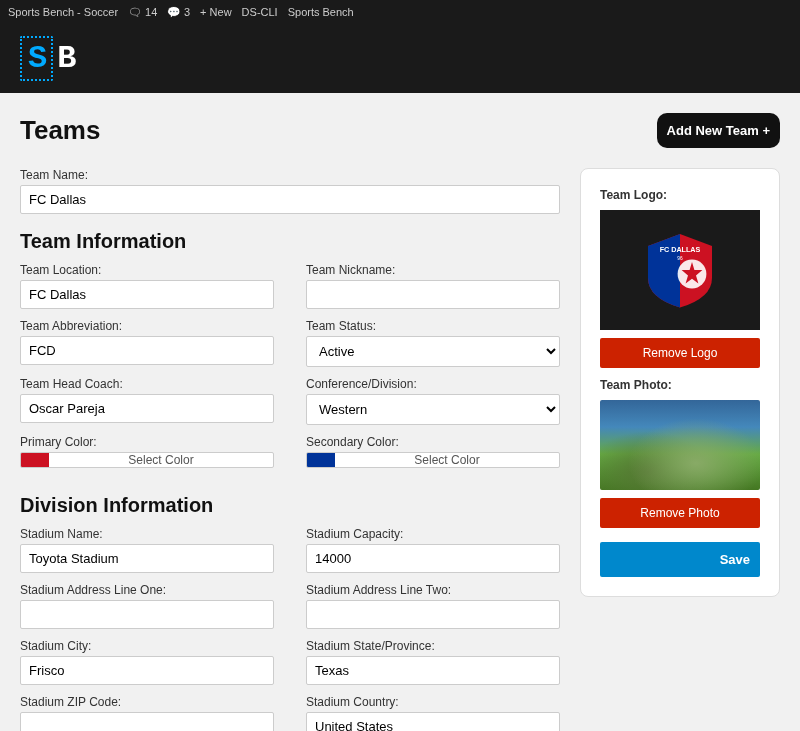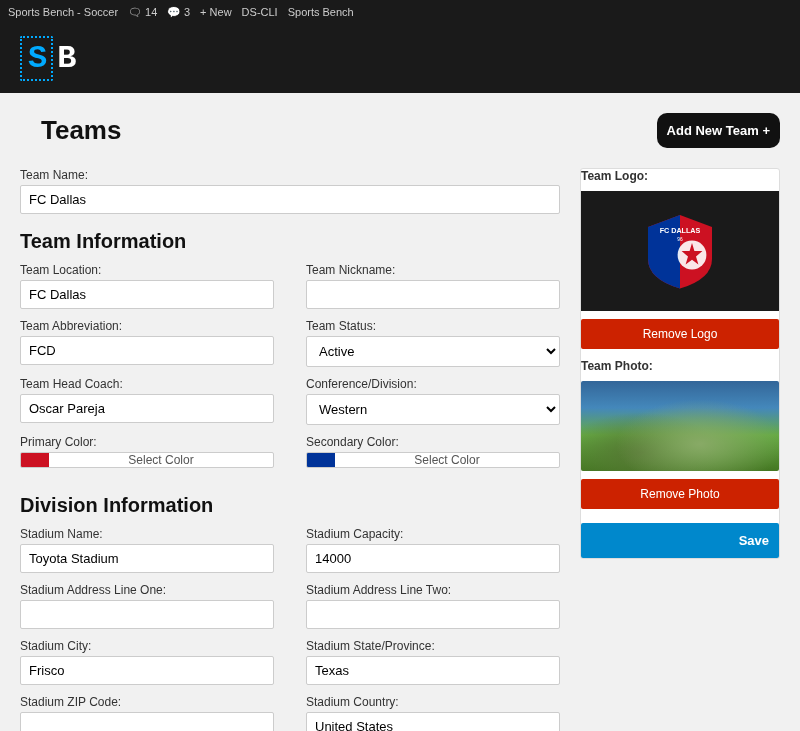--- a/index.html
+++ b/index.html
@@ -52,21 +52,20 @@
       max-width: 800px;
       margin: 0 auto;
       padding: 20px 20px;
     }
 
     .page-header {
       display: flex;
       justify-content: space-between;
       align-items: center;
       margin-bottom: 20px;
-      margin-left: 21px;
     }
 
     .page-title {
       font-size: 26px;
       font-weight: bold;
       color: #111;
     }
 
     .add-new-btn {
       background: #111;
@@ -148,22 +147,22 @@
       text-align: center;
       font-size: 12px;
       color: #555;
       cursor: pointer;
     }
 
     
     .sidebar-card {
       background: white;
       border: 1px solid #ddd;
-      border-radius: 3px;
-      padding: 0;
+      border-radius: 8px;
+      padding: 19px;
     }
     .sidebar-card-label {
       font-size: 12px;
       font-weight: bold;
       margin-bottom: 8px;
       color: #333;
     }
 
     .team-logo-container {
       background: #1a1a1a;

